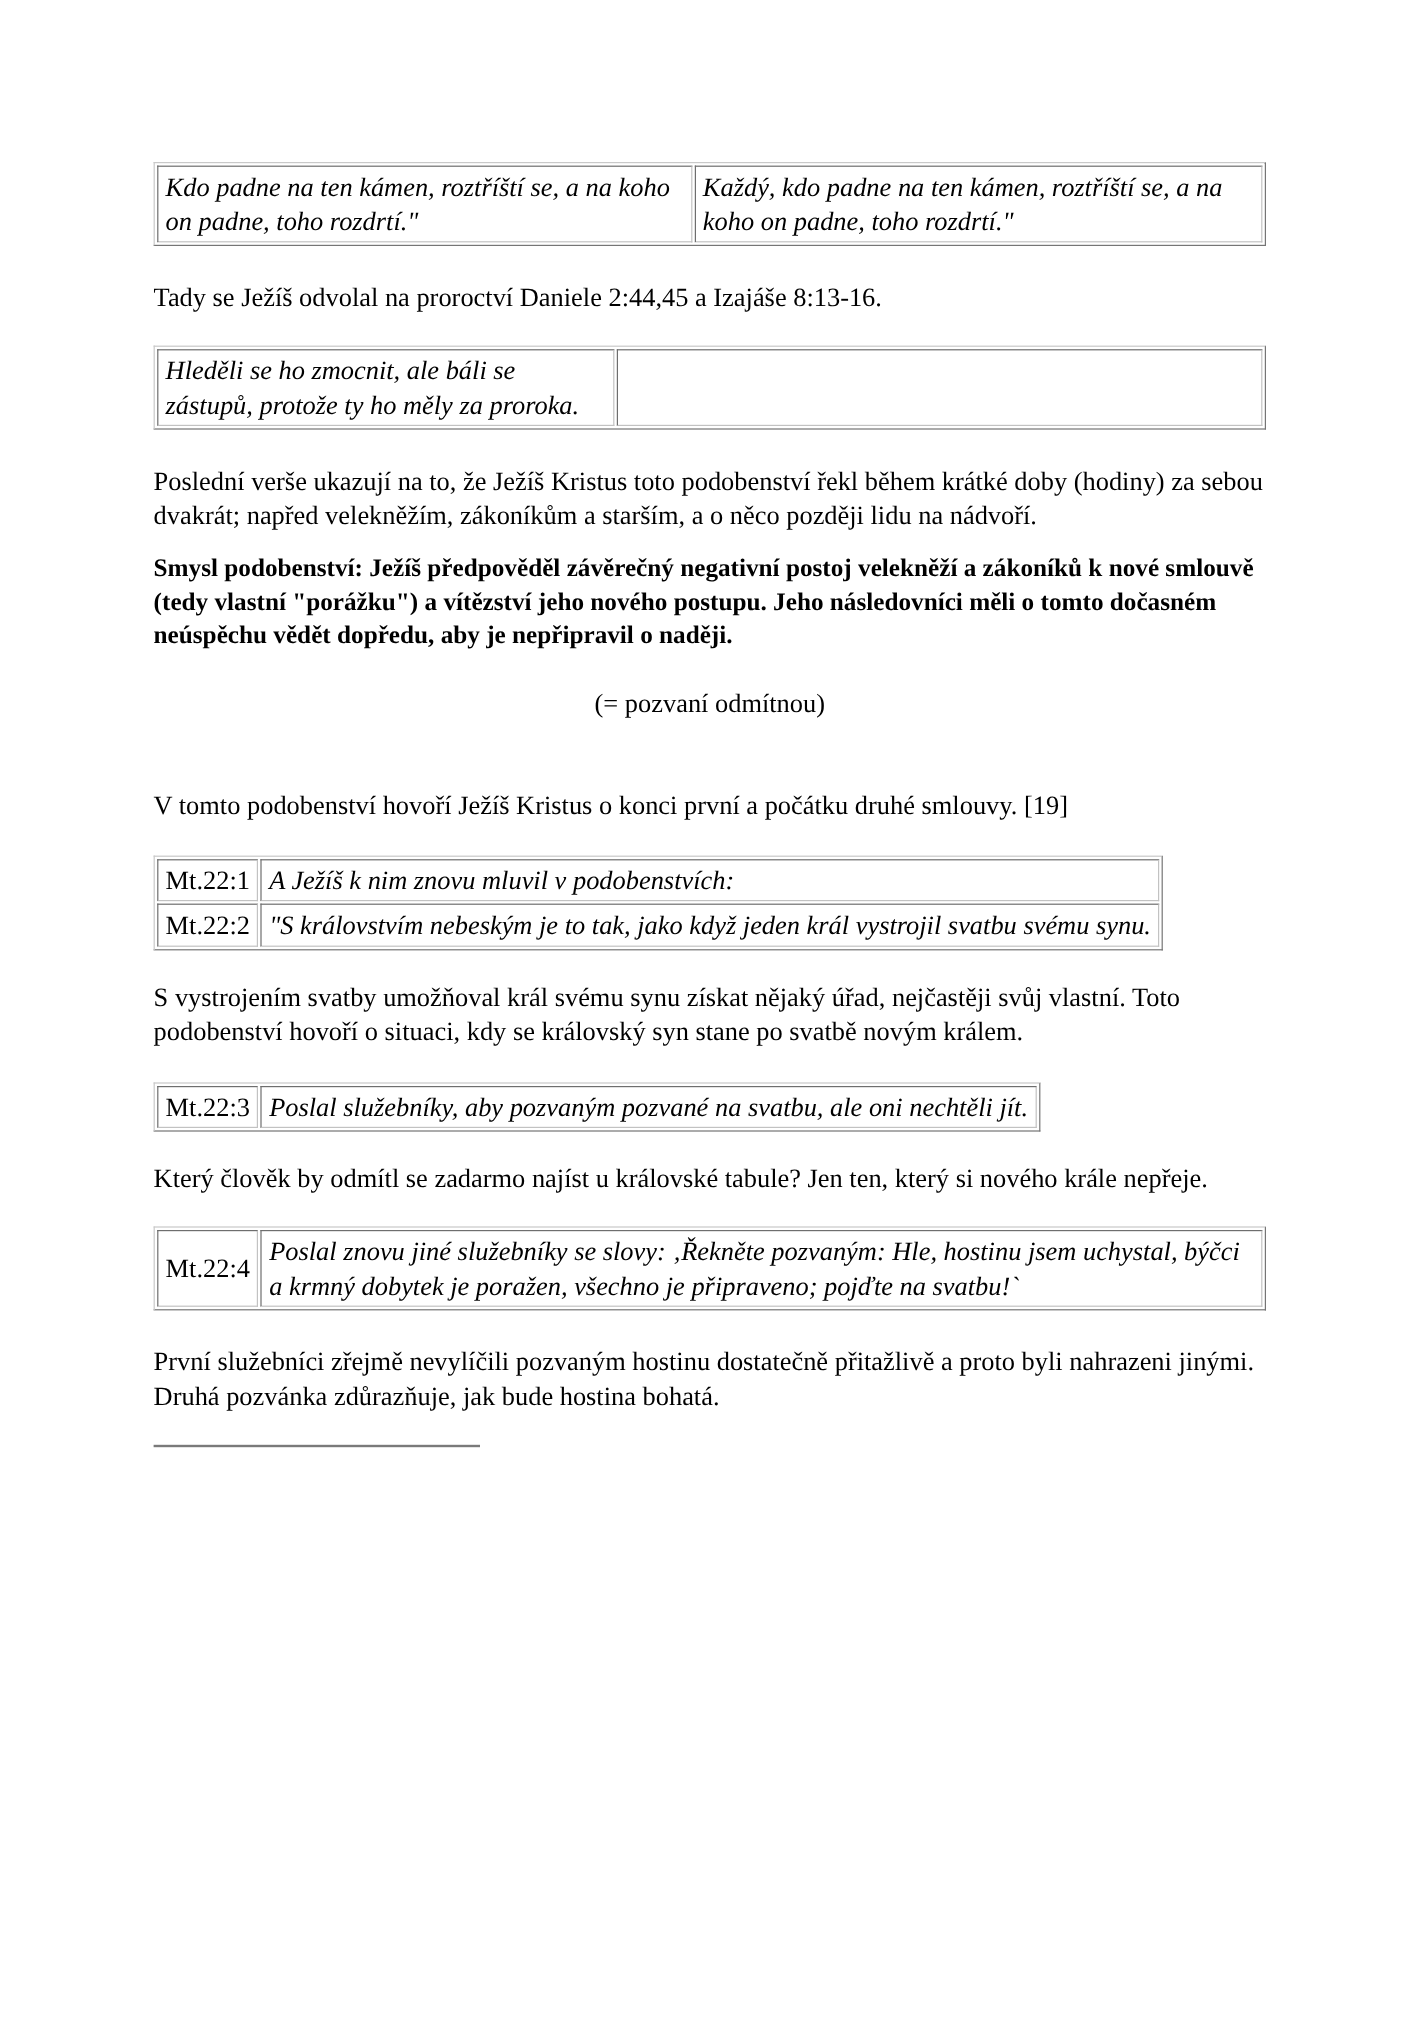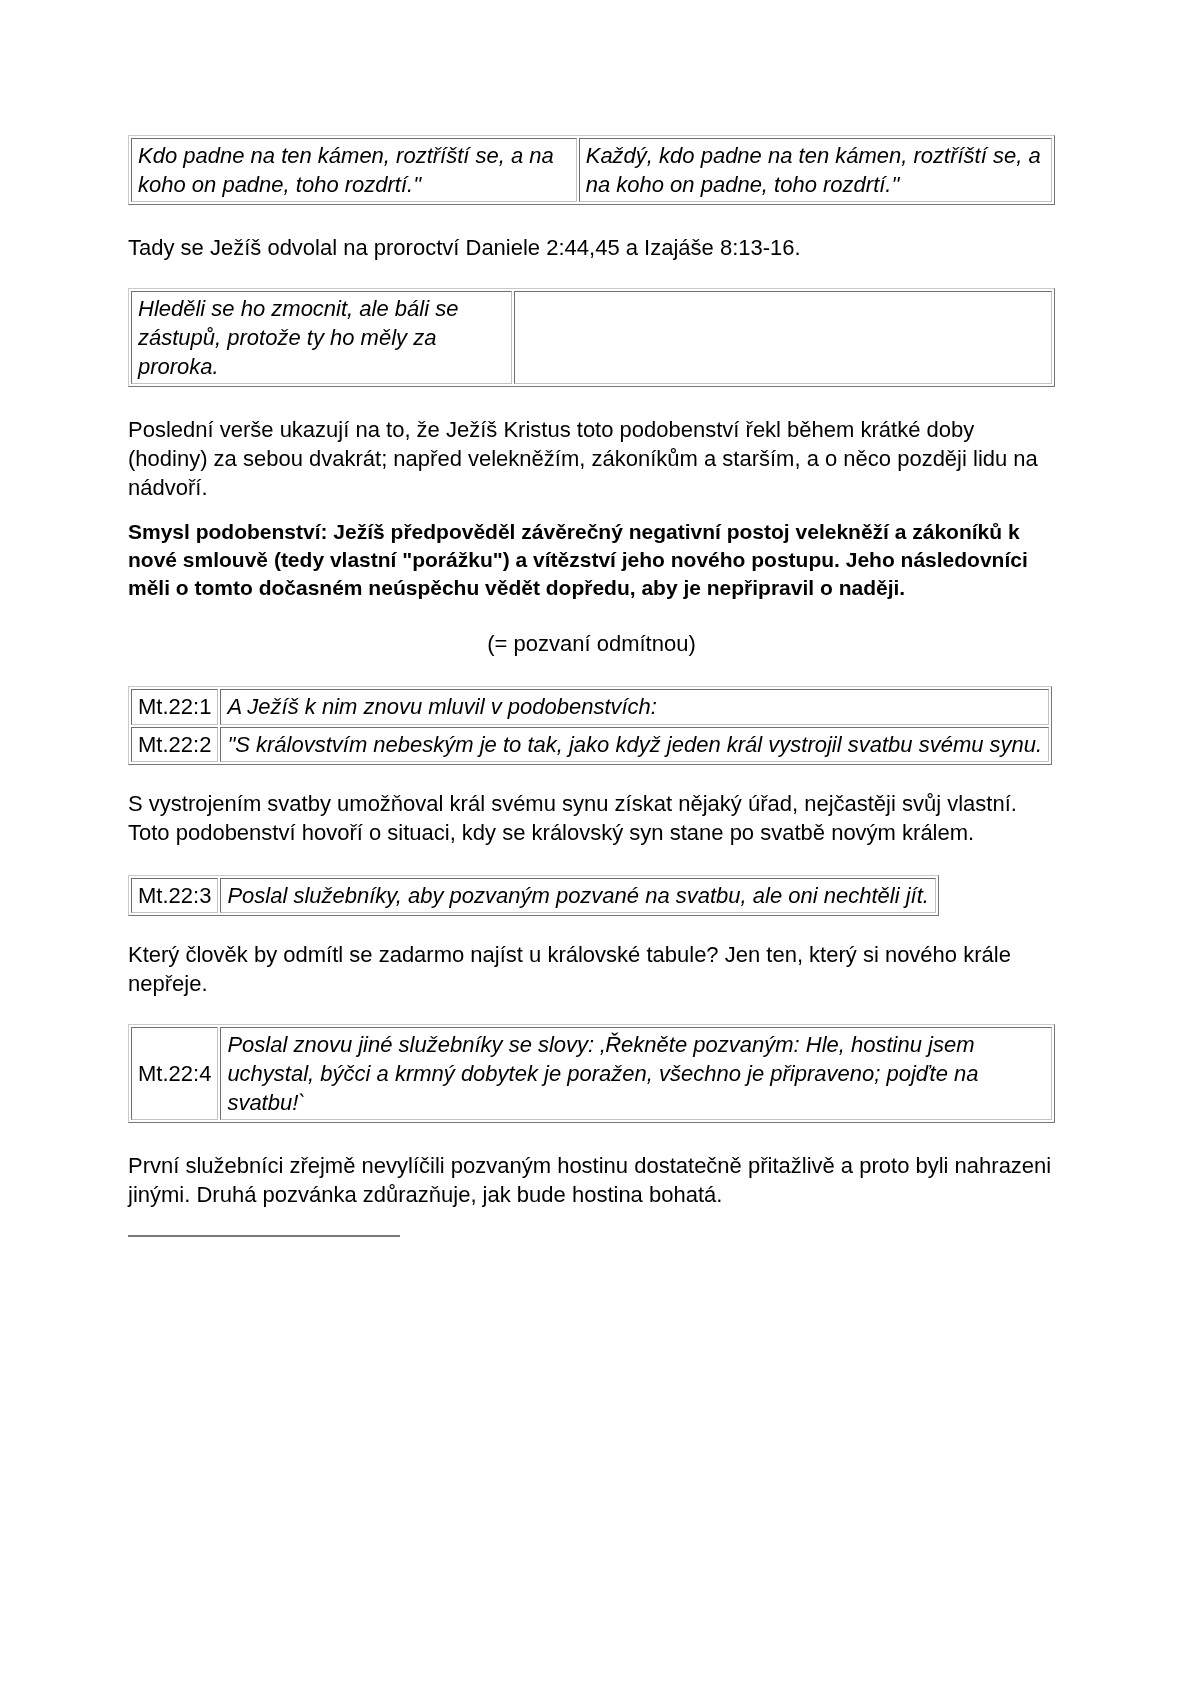--- a/index.html
+++ b/index.html
@@ -4,21 +4,21 @@
 <style>
   html, body { margin: 0; padding: 0; background: #ffffff; }
   .page {
     position: relative;
     width: 1190px;
     height: 1683px;
     box-sizing: border-box;
     padding: 135px 135px 0 128px;
     background: #ffffff;
     color: #000000;
-    font-family: Liberation Sans, sans-serif;
+    font-family: Liberation Serif, serif;
     font-size: 22px;
     line-height: 1.32;
     overflow: hidden;
   }
   p { margin: 0; }
   .para { margin-top: 28px; }
 
   
   table.tbl {
     border-collapse: separate;
@@ -99,20 +99,21 @@
   </tbody>
     </table>
 
   <p class="para">Poslední verše ukazují na to, že Ježíš Kristus toto podobenství řekl během krátké doby (hodiny) za sebou dvakrát; napřed velekněžím, zákoníkům a starším, a o něco později lidu na nádvoří.</p>
 
   <p class="note">Smysl podobenství: Ježíš předpověděl závěrečný negativní postoj velekněží a zákoníků k nové smlouvě (tedy vlastní "porážku") a vítězství jeho nového postupu. Jeho následovníci měli o tomto dočasném neúspěchu vědět dopředu, aby je nepřipravil o naději.</p>
 
 
   <p class="subtitle">(= pozvaní odmítnou)</p>
 
+  <p class="intro">V tomto podobenství hovoří Ježíš Kristus o konci první a počátku druhé smlouvy. [19]</p>
 
   <table class="tbl tbl-c">
     <tbody>
         <tr>
       <td class="ref-cell">Mt.22:1</td>
       <td class="it">A Ježíš k nim znovu mluvil v podobenstvích:</td>
     </tr>
     <tr>
       <td class="ref-cell">Mt.22:2</td>
       <td class="it">"S královstvím nebeským je to tak, jako když jeden král vystrojil svatbu svému synu.</td>

